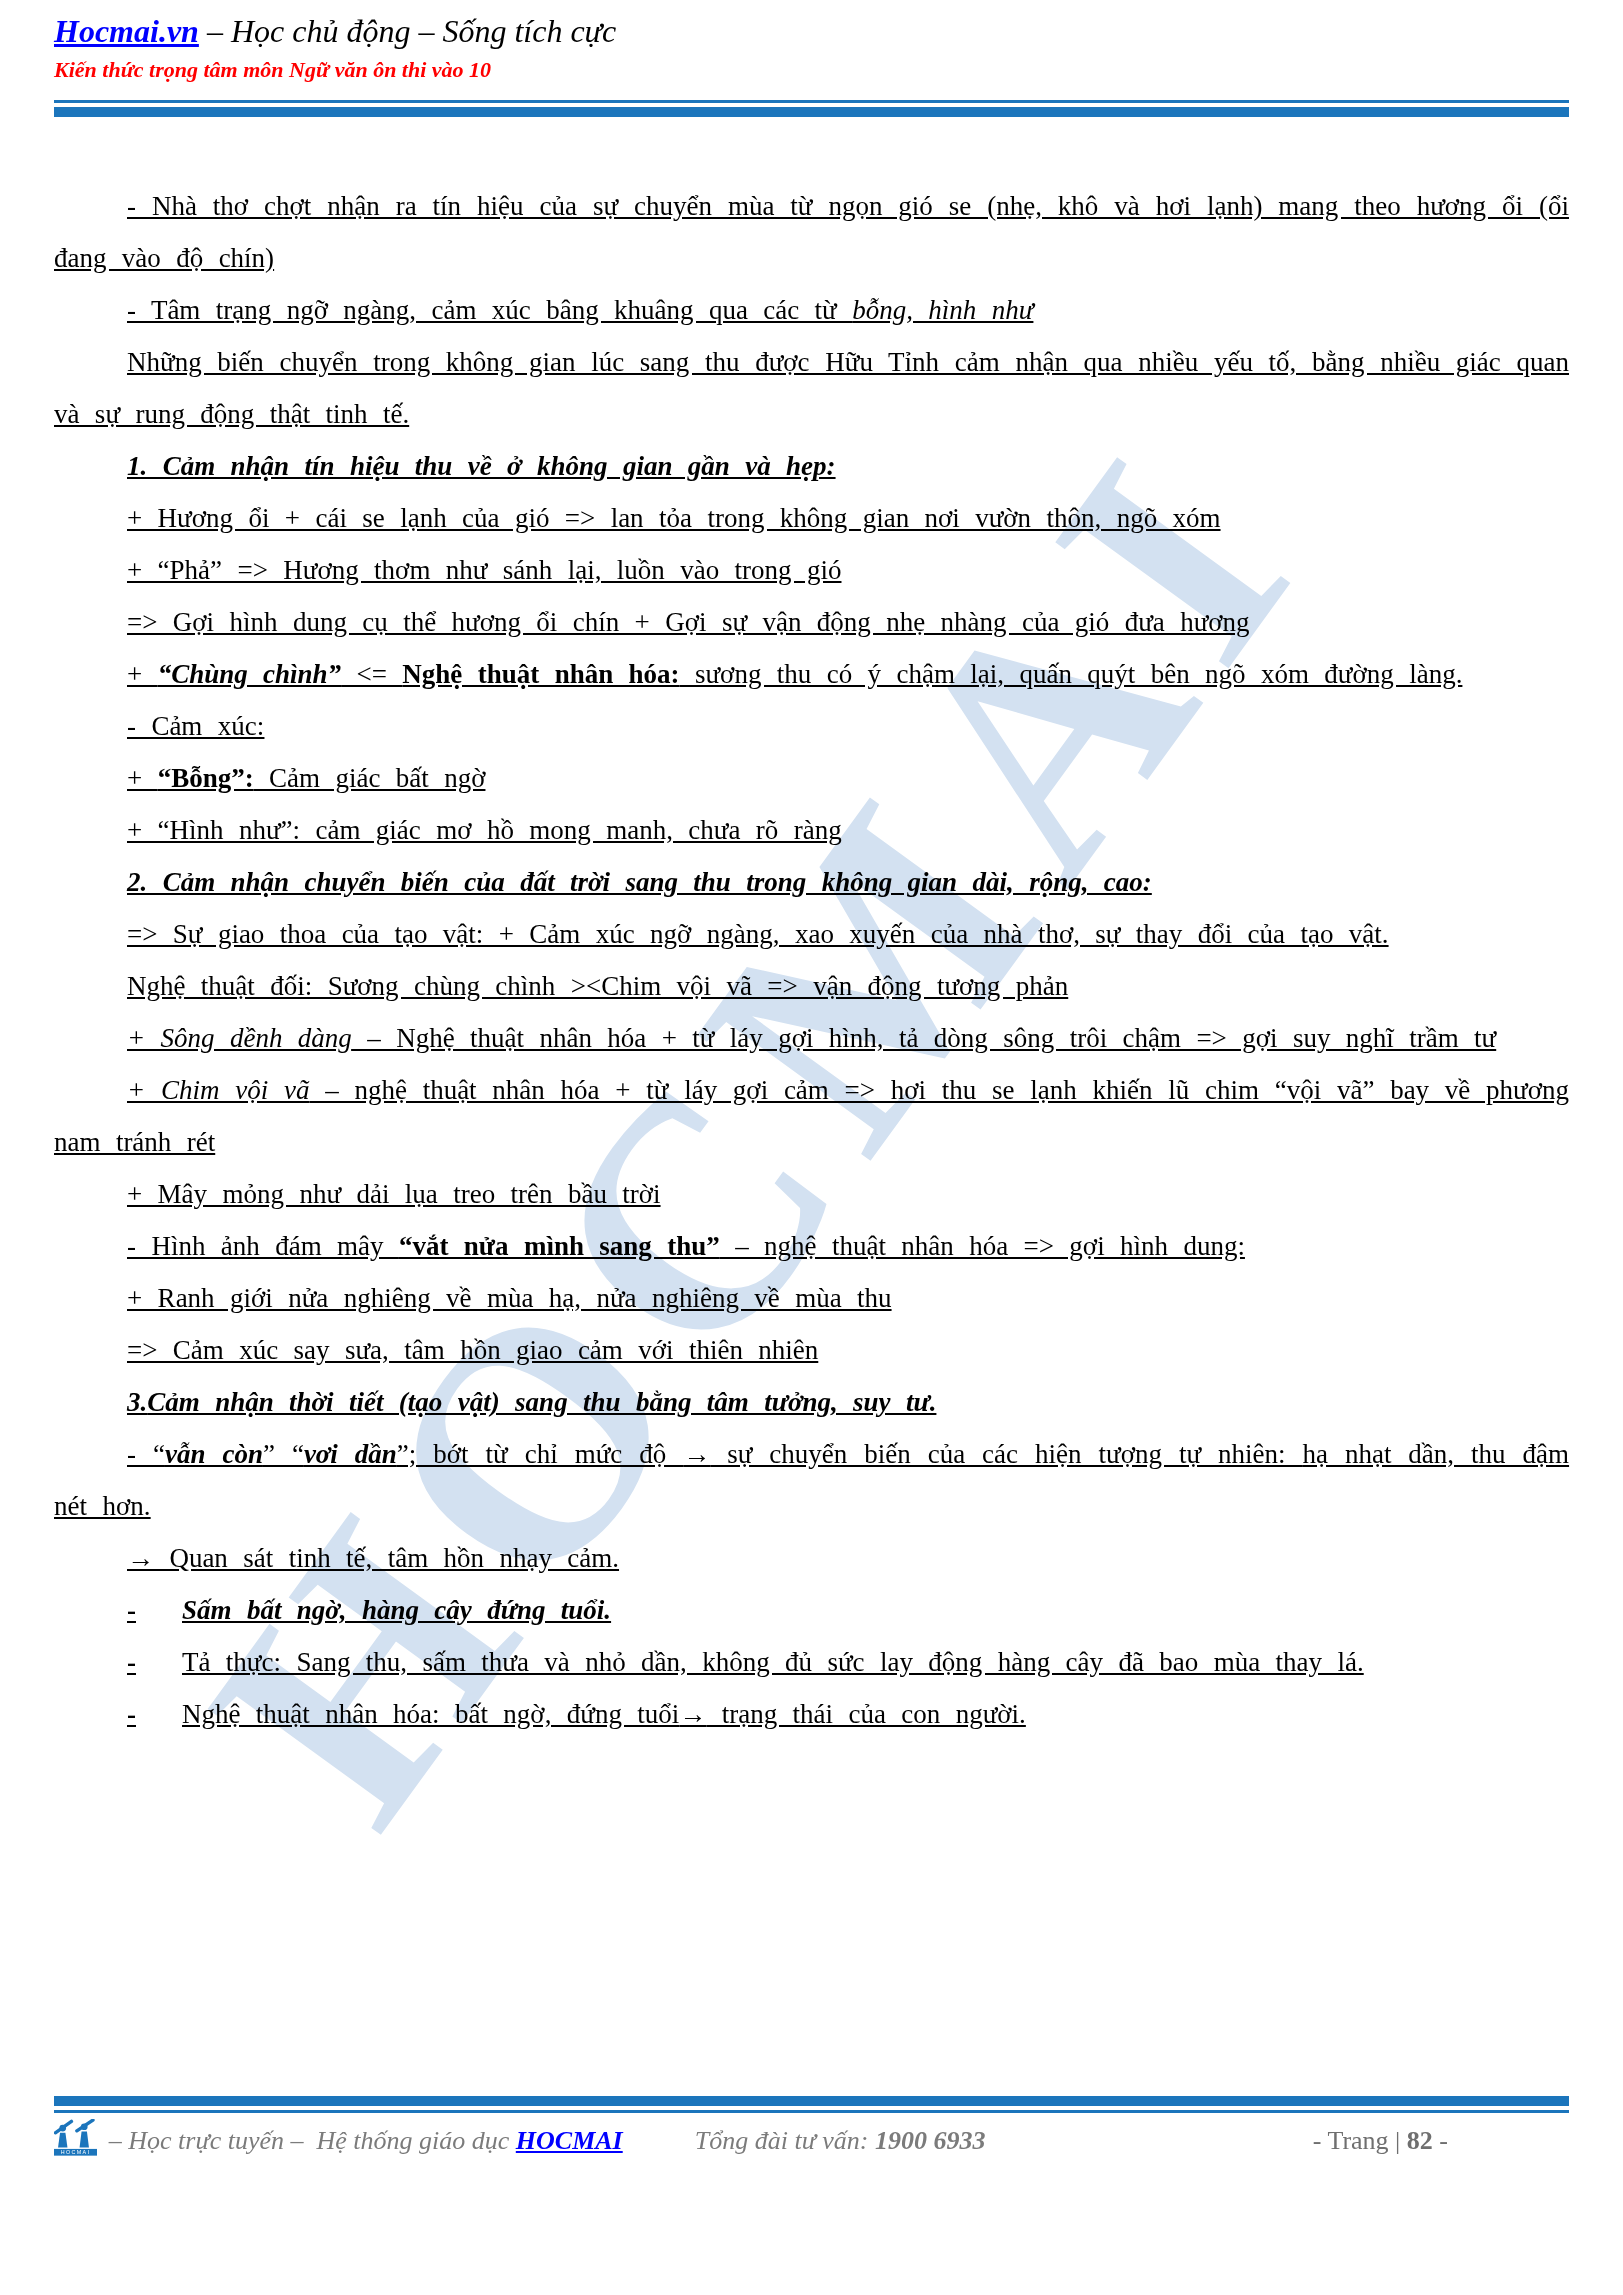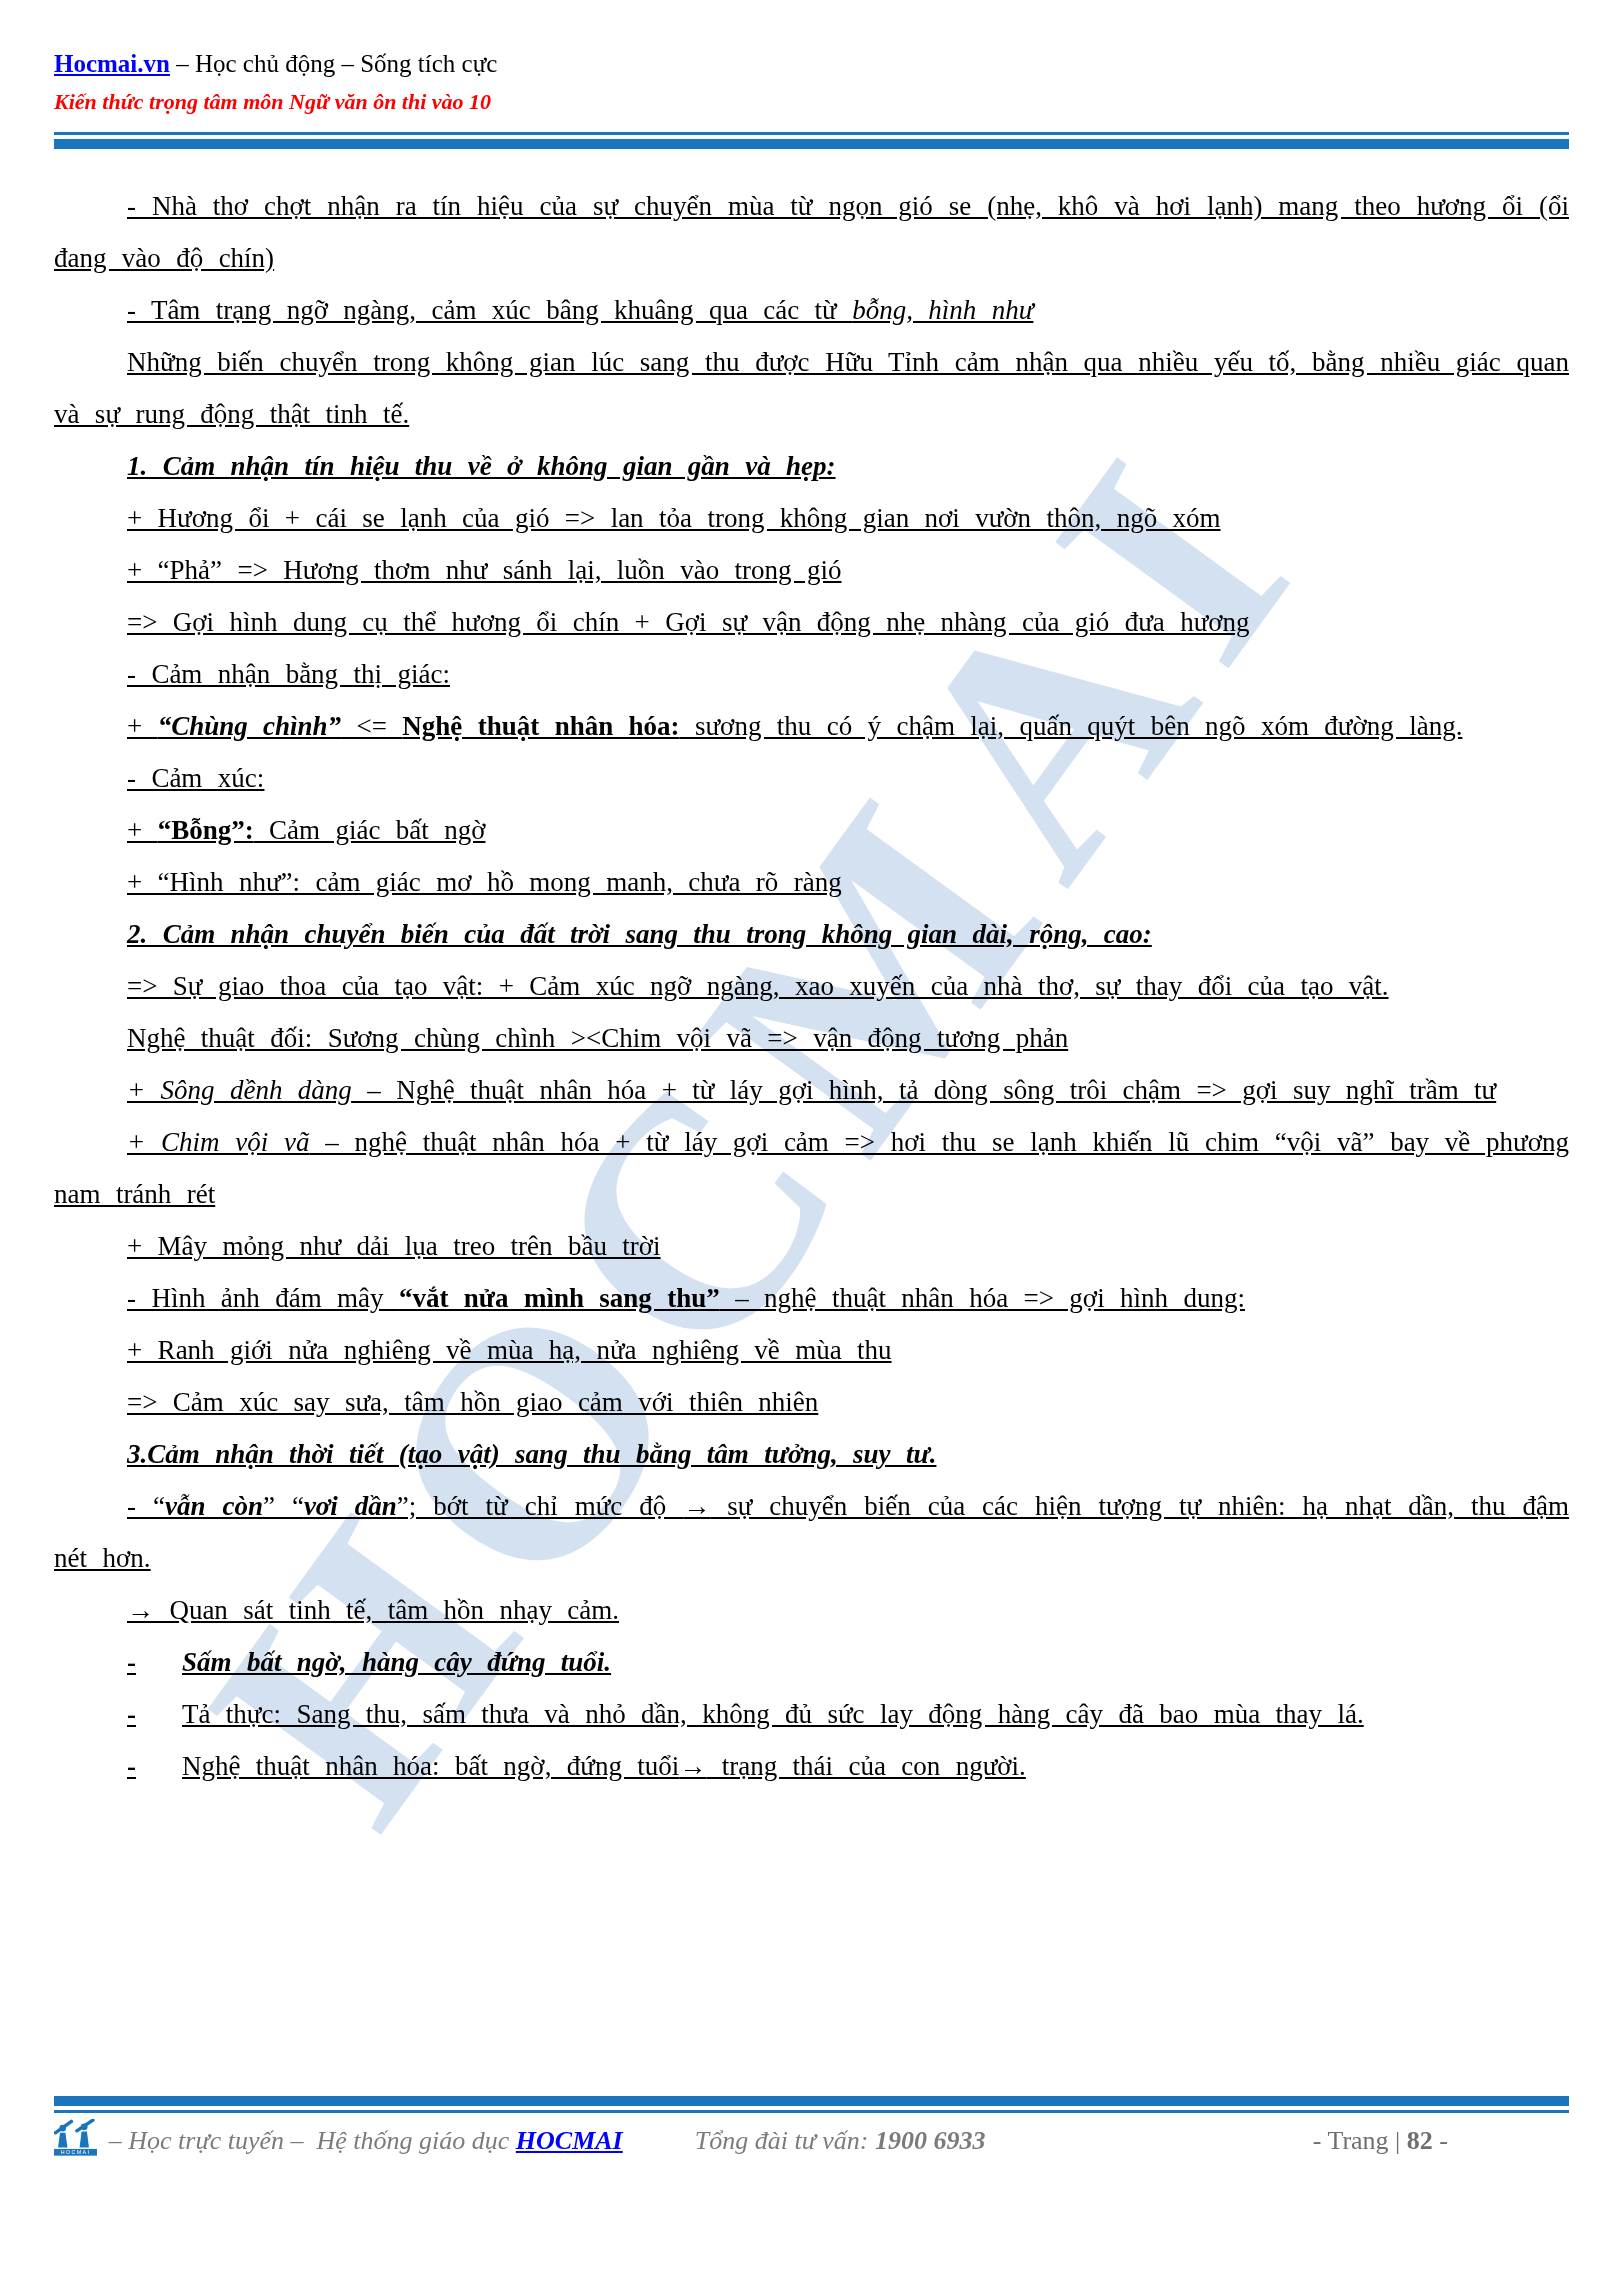--- a/index.html
+++ b/index.html
@@ -18,21 +18,21 @@
     text-align:center;
     font-size:327px;font-weight:bold;letter-spacing:29.4px;
     color:#d3e1f1;
     transform:rotate(-54deg);
     z-index:0;
     user-select:none;
     white-space:nowrap;
   }
   
   .header{position:absolute;left:54px;top:14.4px;width:1515px;z-index:2;}
-  .h-line1{font-size:25px;line-height:35px;margin-top:32px;}
+  .h-line1{font-size:32px;font-style:italic;line-height:35px;}
   .h-site{color:#0000ff;font-weight:bold;text-decoration:underline;cursor:pointer;}
   .h-line2{font-size:22px;font-style:italic;font-weight:bold;color:#ff0000;line-height:35px;margin-top:2.6px;}
   .rule{background:#1b75bc;}
   .rule-thin{height:3.3px;margin-top:13px;}
   .rule-thick{height:9.8px;margin-top:3.9px;}
   
   .content{
     position:absolute;left:54px;top:180px;width:1515px;z-index:1;
     font-size:27px;line-height:52px;text-decoration:underline;
   }
@@ -77,21 +77,20 @@
   </div>
 
   <div class="content" id="doc-body">
       <p class="para"><span>- Nhà thơ chợt nhận ra tín hiệu của sự chuyển mùa từ ngọn gió se (nhẹ, khô và hơi lạnh) mang theo hương ổi (ổi đang vào độ chín)</span></p>
       <p class="para"><span>- Tâm trạng ngỡ ngàng, cảm xúc bâng khuâng qua các từ </span><span class="st-i">bỗng, hình như</span></p>
       <p class="para"><span>Những biến chuyển trong không gian lúc sang thu được Hữu Tỉnh cảm nhận qua nhiều yếu tố, bằng nhiều giác quan và sự rung động thật tinh tế.</span></p>
       <p class="para"><span class="st-b st-i">1. Cảm nhận tín hiệu thu về ở không gian gần và hẹp:</span></p>
       <p class="para"><span>+ Hương ổi + cái se lạnh của gió =&gt; lan tỏa trong không gian nơi vườn thôn, ngõ xóm</span></p>
       <p class="para"><span>+ “Phả” =&gt; Hương thơm như sánh lại, luồn vào trong gió</span></p>
       <p class="para"><span>=&gt; Gợi hình dung cụ thể hương ổi chín + Gợi sự vận động nhẹ nhàng của gió đưa hương</span></p>
-      <p class="para"><span>- Cảm nhận bằng </span><span class="st-u">thị giác:</span></p>
       <p class="para"><span>+ </span><span class="st-b st-i">“Chùng chình”</span><span> &lt;= </span><span class="st-b">Nghệ thuật nhân hóa:</span><span> sương thu có ý chậm lại, quấn quýt bên ngõ xóm đường làng.</span></p>
       <p class="para"><span class="st-u">- Cảm xúc:</span></p>
       <p class="para"><span>+ </span><span class="st-b">“Bỗng”:</span><span> Cảm giác bất ngờ</span></p>
       <p class="para"><span>+ “Hình như”: cảm giác mơ hồ mong manh, chưa rõ ràng</span></p>
       <p class="para"><span class="st-b st-i">2. Cảm nhận chuyển biến của đất trời sang thu trong không gian dài, rộng, cao:</span></p>
       <p class="para"><span>=&gt; Sự giao thoa của tạo vật: + Cảm xúc ngỡ ngàng, xao xuyến của nhà thơ, sự thay đổi của tạo vật.</span></p>
       <p class="para"><span>Nghệ thuật đối: Sương chùng chình &gt;&lt;Chim vội vã =&gt; vận động tương phản</span></p>
       <p class="para"><span class="st-i">+ Sông dềnh dàng</span><span> – Nghệ thuật nhân hóa + từ láy gợi hình, tả dòng sông trôi chậm =&gt; gợi suy nghĩ trầm tư</span></p>
       <p class="para"><span class="st-i">+ Chim vội vã</span><span> – nghệ thuật nhân hóa + từ láy gợi cảm =&gt; hơi thu se lạnh khiến lũ chim “vội vã” bay về phương nam tránh rét</span></p>
       <p class="para"><span>+ Mây mỏng như dải lụa treo trên bầu trời</span></p>

